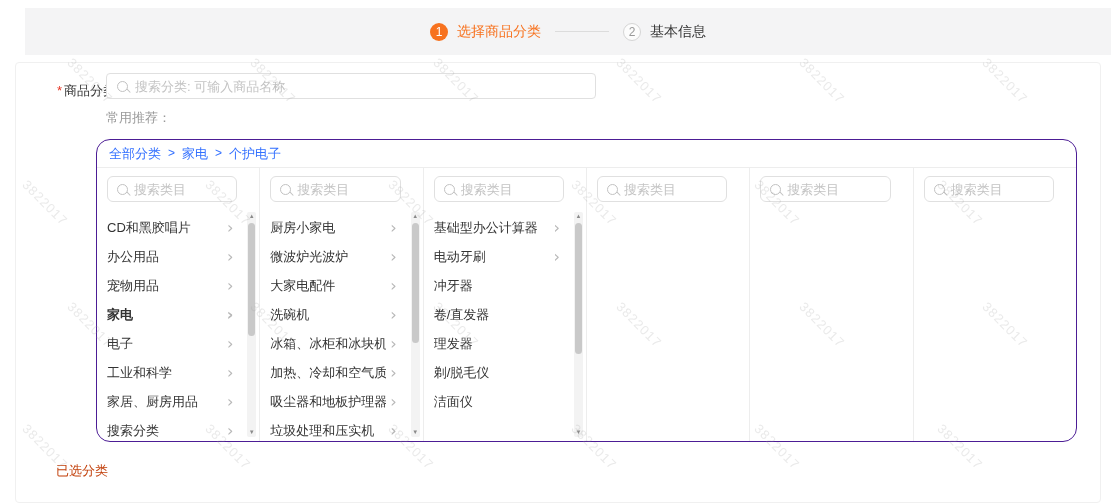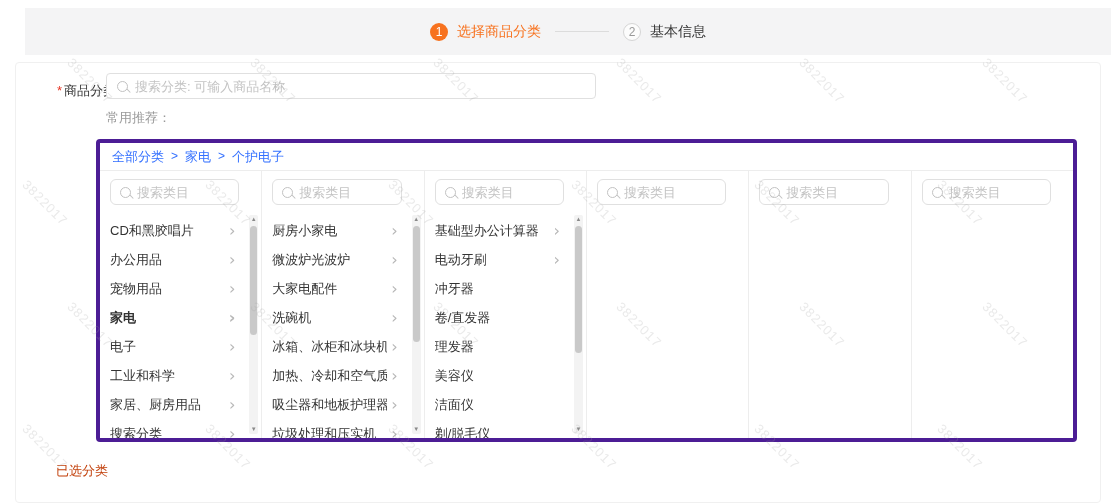--- a/index.html
+++ b/index.html
@@ -59,21 +59,21 @@
     position:absolute;left:90px;top:46px;height:18px;
     display:flex;align-items:center;font-size:13px;white-space:nowrap;
   }
   .rec-label{color:#999;margin-right:8px;}
   .rec-link{color:#333;font-weight:600;cursor:pointer;}
   .rec-div{width:1px;height:12px;background:#ddd;margin:0 11px;display:inline-block;}
 
   
   .cat-box{
     position:absolute;left:80px;top:76px;width:981px;height:303px;box-sizing:border-box;
-    border:4px solid #4c1d95;border-radius:4px;background:#fff;overflow:hidden;
+    border:1px solid #4c1d95;border-radius:14px;background:#fff;overflow:hidden;
   }
   .crumbs{
     height:27px;line-height:27px;padding:0 12px;border-bottom:1px solid #ededed;
     font-size:13px;display:flex;align-items:center;gap:7px;white-space:nowrap;
   }
   .crumb{color:var(--blue);cursor:pointer;}
   .crumb-sep{color:var(--blue);font-size:12px;}
 
   .cols{display:flex;height:calc(100% - 28px);}
   .col{
@@ -269,27 +269,24 @@
             <div class="cat-item">
               <span class="cat-txt">冲牙器</span>
             </div>
             <div class="cat-item">
               <span class="cat-txt">卷/直发器</span>
             </div>
             <div class="cat-item">
               <span class="cat-txt">理发器</span>
             </div>
             <div class="cat-item">
-              <span class="cat-txt">美容仪</span>
+              <span class="cat-txt">剃/脱毛仪</span>
             </div>
             <div class="cat-item">
               <span class="cat-txt">洁面仪</span>
-            </div>
-            <div class="cat-item">
-              <span class="cat-txt">剃/脱毛仪</span>
             </div>
           </div>
           <div class="sbar">
             <span class="s-up">▲</span>
             <div class="s-thumb" style="top: 5%; height: 58%;"></div>
             <span class="s-down">▼</span>
           </div>
         </div>
         <div class="col">
           <div class="col-search">

